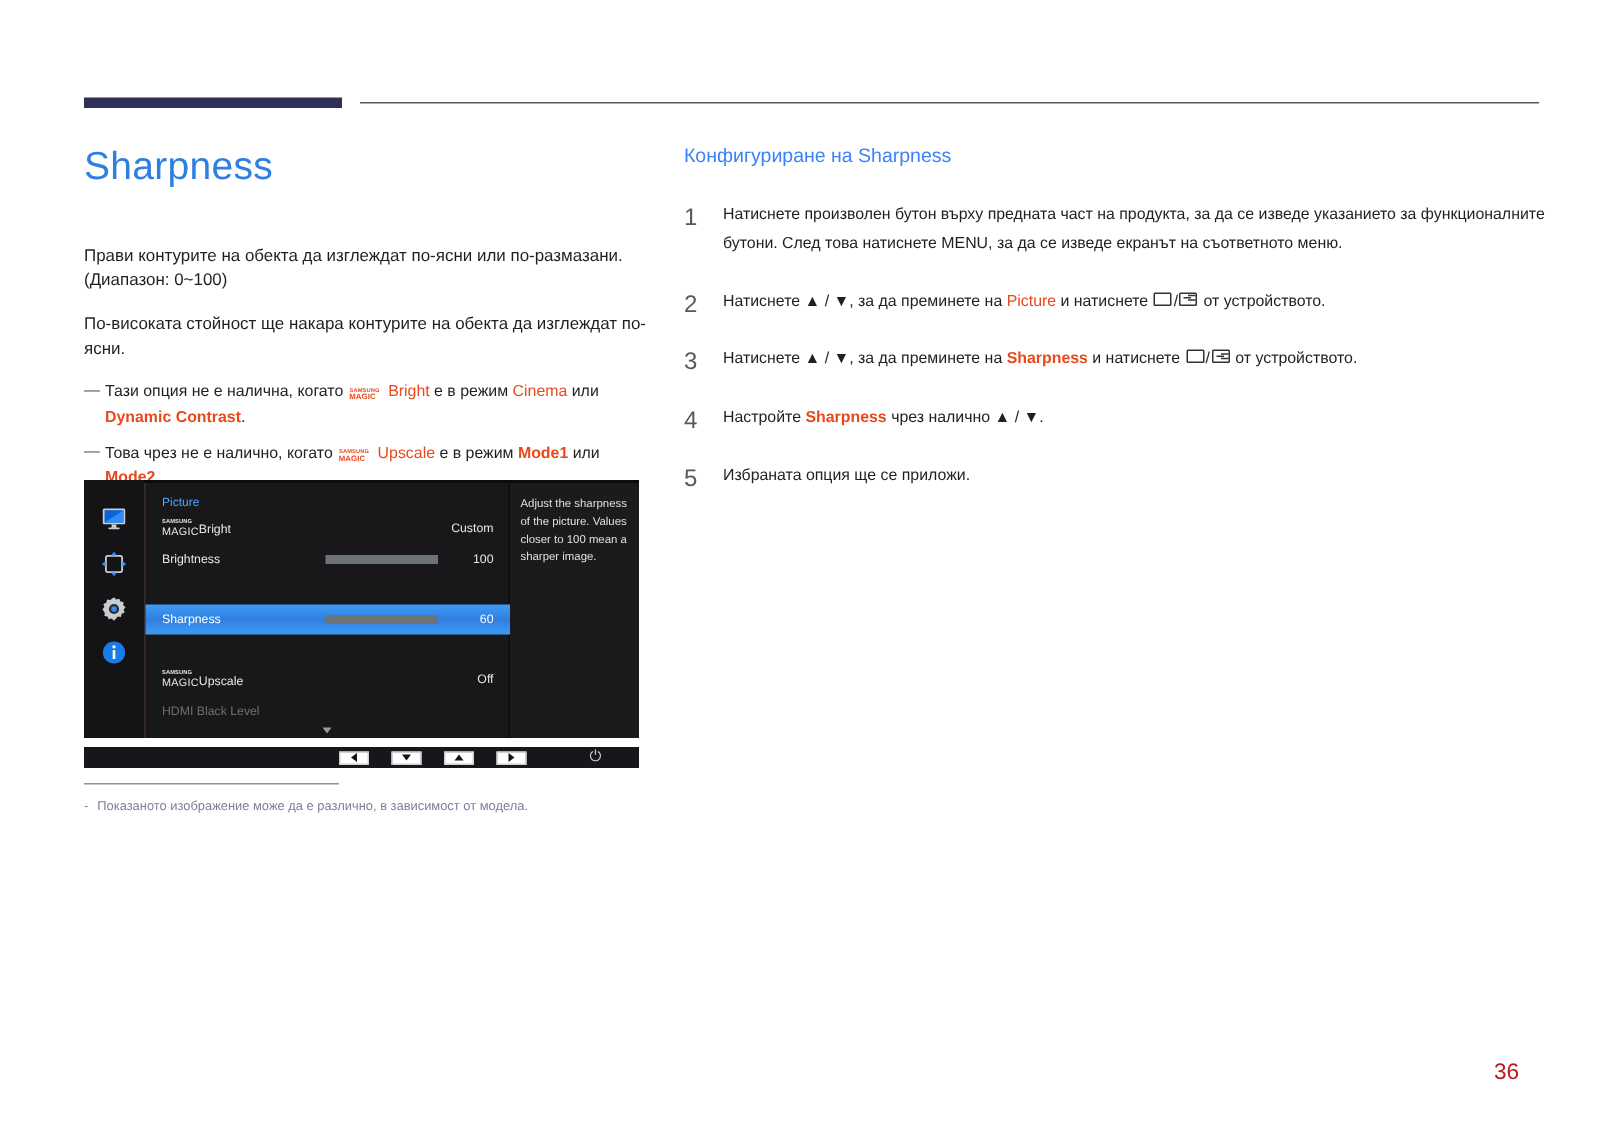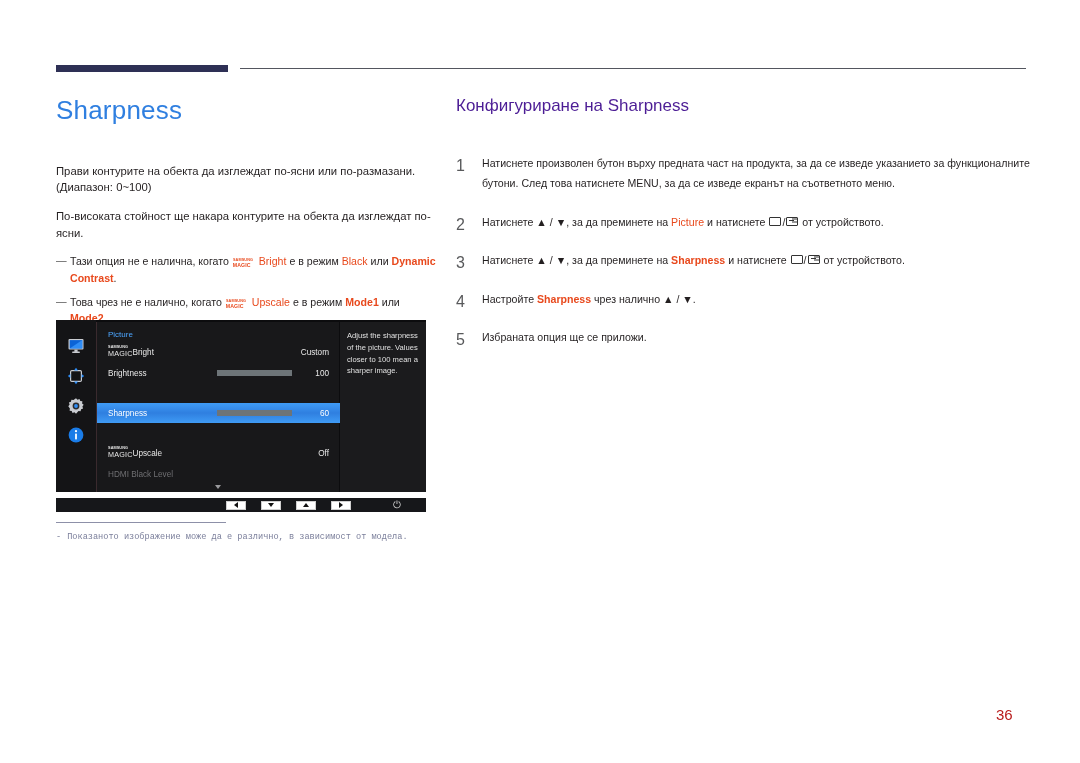--- a/index.html
+++ b/index.html
@@ -275,35 +275,34 @@
     width: 170px; height: 1px;
     background: #8d90a8;
   }
   #footnote {
     position: absolute;
     left: 56px; top: 531px;
     width: 400px;
     font-size: 8.6px;
     color: #7b7f9b;
     line-height: 1.4;
-    font-family: Liberation Mono, monospace;
   }
   #footnote .fdash { margin-right: 6px; }
 
   
   #right-col {
     position: absolute;
     left: 456px; top: 96px;
     width: 580px;
   }
   #right-heading {
-    font-size: 17px;
+    font-size: 13px;
     font-weight: normal;
-    color: #4c1d95;
-    margin: 0 0 38px 0;
+    color: #3b82f6;
+    margin: 0 0 22px 0;
     line-height: 1.2;
   }
   .step {
     position: relative;
     padding-left: 26px;
     margin-bottom: 19px;
     font-size: 10.6px;
     line-height: 1.85;
     color: #231f20;
   }
@@ -351,21 +350,21 @@
 <div id="left-col">
 
   <h1 id="page-heading">Sharpness</h1>
 
   <p id="para-1" class="body-para">Прави контурите на обекта да изглеждат по-ясни или по-размазани. (Диапазон: 0~100)</p>
   <p id="para-2" class="body-para">По-високата стойност ще накара контурите на обекта да изглеждат по-ясни.</p>
 
   <div class="note-list">
 
     <div class="note-item">
-      <span class="dash">—</span><span>Тази опция не е налична, когато </span><span class="sm-logo"><span class="s1">SAMSUNG</span><span class="s2">MAGIC</span></span>&nbsp;&nbsp;<span class="hl">Bright</span><span> е в режим </span><span class="hl">Black</span><span> или </span><span class="hl-b">Dynamic Contrast</span><span>.</span>
+      <span class="dash">—</span><span>Тази опция не е налична, когато </span><span class="sm-logo"><span class="s1">SAMSUNG</span><span class="s2">MAGIC</span></span>&nbsp;&nbsp;<span class="hl">Bright</span><span> е в режим </span><span class="hl">Cinema</span><span> или </span><span class="hl-b">Dynamic Contrast</span><span>.</span>
     </div>
 
     <div class="note-item">
       <span class="dash">—</span><span>Това чрез не е налично, когато </span><span class="sm-logo"><span class="s1">SAMSUNG</span><span class="s2">MAGIC</span></span>&nbsp;&nbsp;<span class="hl">Upscale</span><span> е в режим </span><span class="hl-b">Mode1</span><span> или </span><span class="hl-b">Mode2</span><span>.</span>
     </div>
 
     <div class="note-item">
       <span class="dash">—</span><span>Това меню не е налично, когато е активна опцията </span><span class="hl-b">Game Mode</span><span>.</span>
     </div>
 

